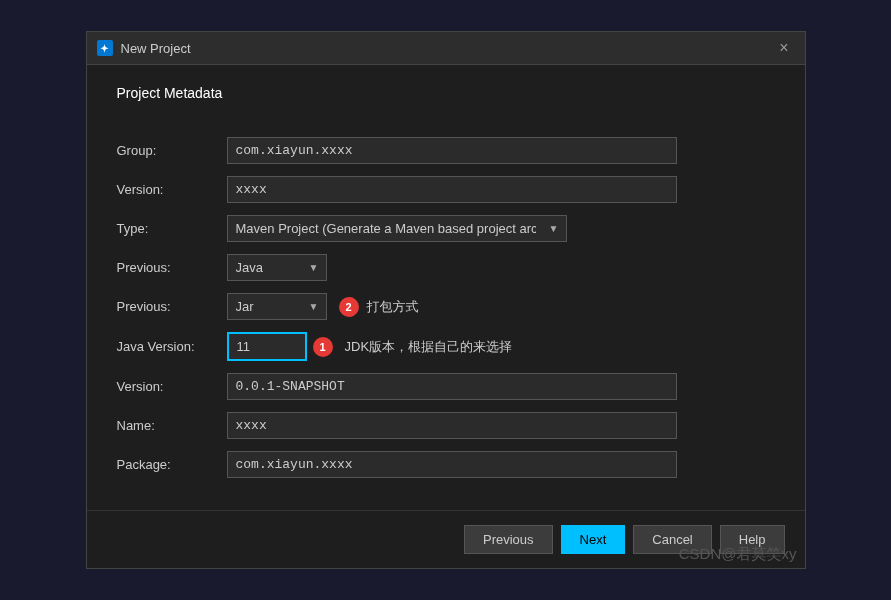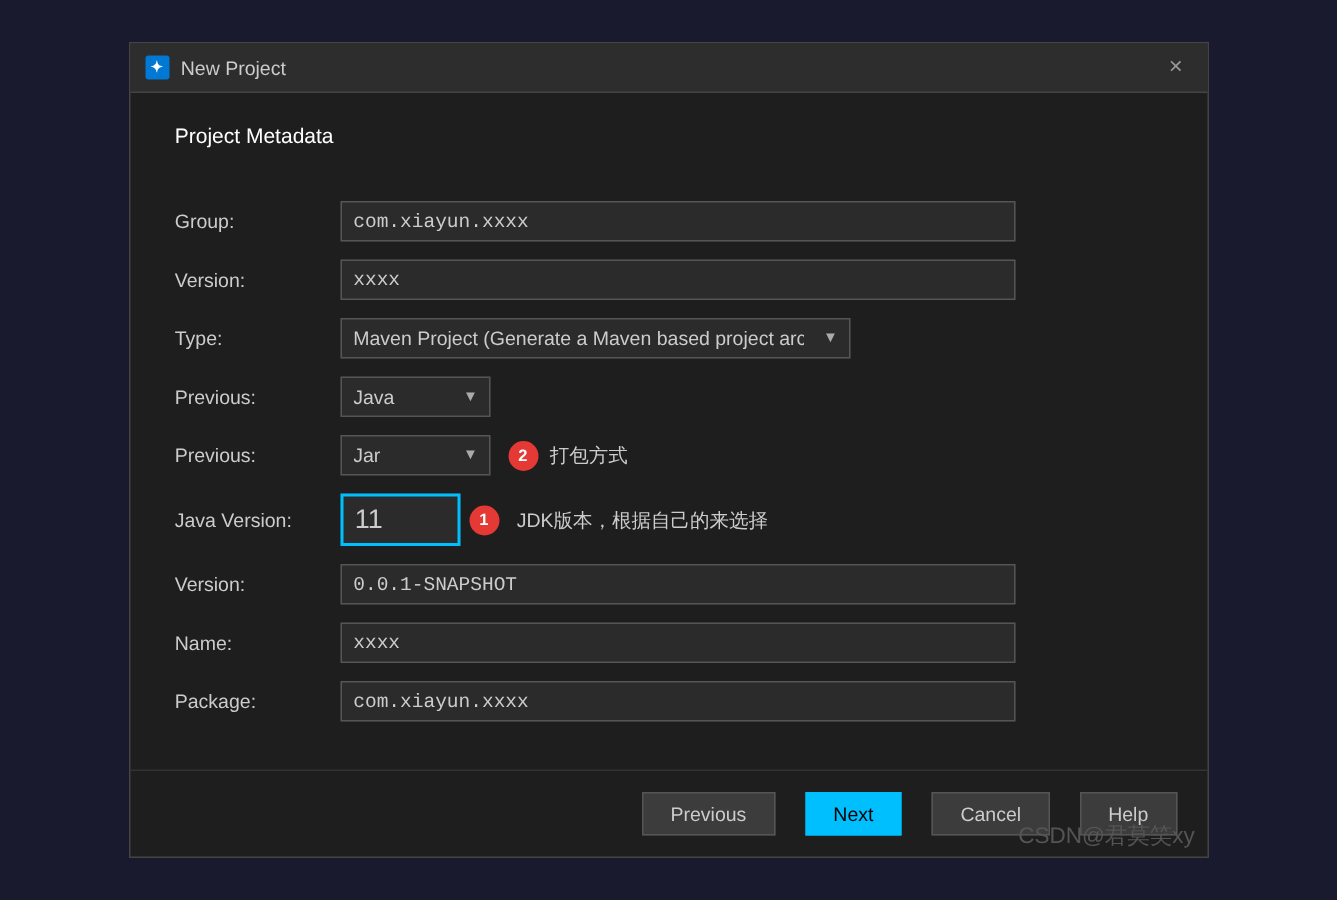--- a/index.html
+++ b/index.html
@@ -164,31 +164,31 @@
       display: flex;
       align-items: center;
       gap: 0;
     }
 
     .java-version-input {
       background: #2b2b2b;
       border: 2px solid #00bfff;
       color: #cccccc;
       padding: 5px 8px;
-      font-size: 18px;
+      font-size: 13px;
       width: 80px;
       outline: none;
     }
 
     .dialog-footer {
       display: flex;
       justify-content: flex-end;
       align-items: center;
       padding: 14px 20px;
-      gap: 20px;
+      gap: 8px;
       border-top: 1px solid #333;
     }
 
     .btn {
       padding: 6px 18px;
       font-size: 13px;
       cursor: pointer;
       border: 1px solid #555;
       background: #3c3c3c;
       color: #cccccc;

